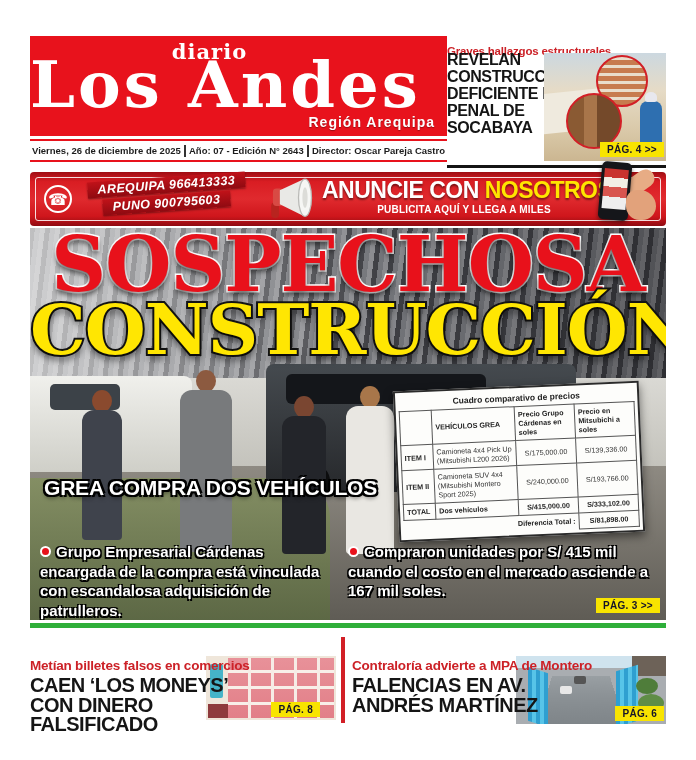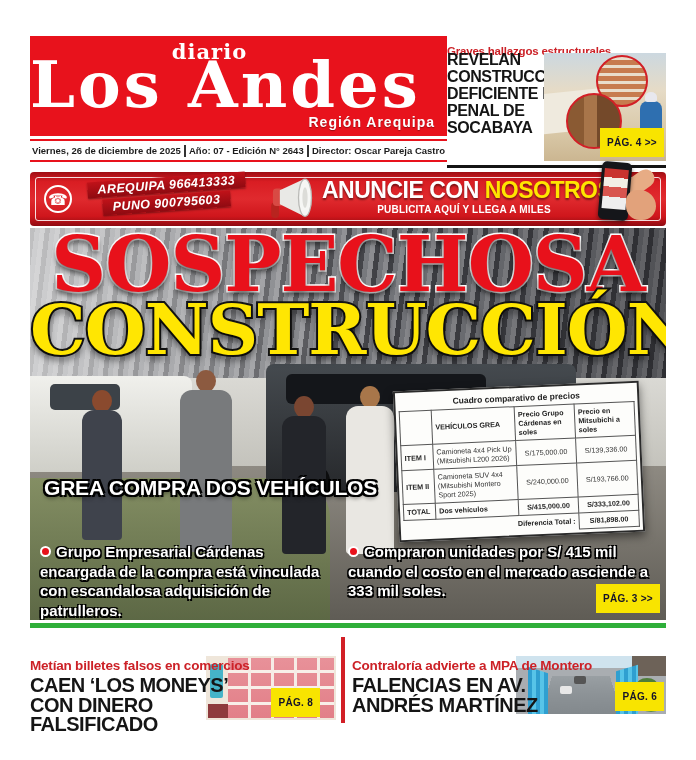--- a/index.html
+++ b/index.html
@@ -36,21 +36,21 @@
     border-radius:8px 8px 3px 3px; background:#2e6fb0; }
   .tr-photo .worker::before { content:""; position:absolute; left:5px; top:-9px; width:12px; height:10px;
     border-radius:50% 50% 20% 20%; background:#e8e8ee; }
   .tr-circle { position:absolute; border-radius:50%; border:2.5px solid #d21f26; overflow:hidden; }
   .tr-circle.c1 { left:52px; top:2px; width:52px; height:52px;
     background:repeating-linear-gradient(0deg,#c77b4e 0 5px,#e9ddcb 5px 8px); }
   .tr-circle.c2 { left:22px; top:40px; width:56px; height:56px;
     background:linear-gradient(90deg,#8a5a33 0 30%,#a8754a 30% 55%,#74492a 55% 100%); }
 
   .pag-badge { display:inline-block; background:#f8e400; color:#14132a; font-weight:900;
-    font-size:10px; padding:9px 7px; letter-spacing:0.3px; white-space:nowrap; }
+    font-size:10px; padding:2px 7px; letter-spacing:0.3px; white-space:nowrap; }
   .tr-photo .pag-badge { position:absolute; right:2px; bottom:4px; }
   .tr-rule { position:absolute; left:447px; top:165px; width:219px; height:3px; background:#141414; }
 
   
   .banner { position:absolute; left:30px; top:172px; width:636px; height:54px; border-radius:4px;
     background:linear-gradient(180deg,#9f0d13 0%,#d91d23 18%,#e02a2e 50%,#cf161c 82%,#8f0a11 100%); }
   .banner .inner-frame { position:absolute; inset:5px; border:1.5px solid rgba(255,255,255,.85); border-radius:3px; }
   .banner .phone-circle { position:absolute; left:14px; top:13px; width:28px; height:28px;
     border:2px solid #fff; border-radius:50%; color:#fff; font-size:16px; line-height:25px;
     text-align:center; }
@@ -154,21 +154,21 @@
   .b-photo { position:absolute; top:22px; overflow:hidden; z-index:1; }
   .bills-photo { right:0; width:130px; height:64px; background:#efe6da; }
   .bills-photo .bills { position:absolute; left:22px; top:2px; right:2px; bottom:2px;
     background:
       repeating-linear-gradient(90deg, rgba(244,236,230,0) 0 20px, #f6ece6 20px 23px),
       repeating-linear-gradient(0deg, rgba(244,236,230,0) 0 13px, #f8efe9 13px 16px),
       linear-gradient(180deg,#e89199,#e27f88); }
   .bills-photo .teal { position:absolute; left:4px; top:8px; width:13px; height:34px; background:#45b4c8; border-radius:2px; }
   .bills-photo .box { position:absolute; left:2px; bottom:2px; width:20px; height:14px; background:#8e3a3c; }
   .bills-photo .pag-badge { position:absolute; right:16px; bottom:3px; z-index:4; }
-  .avenue-photo { right:0; width:150px; height:58px; background:linear-gradient(180deg,#cfe3ee 0 12px,#a9adb1 12px 100%); }
+  .avenue-photo { right:0; width:150px; height:68px; background:linear-gradient(180deg,#cfe3ee 0 12px,#a9adb1 12px 100%); }
   .avenue-photo .road { position:absolute; left:30px; top:12px; width:70px; height:56px;
     background:linear-gradient(180deg,#9aa0a4,#7e8488); transform:perspective(60px) rotateX(28deg); }
   .avenue-photo .fence-l { position:absolute; left:12px; top:14px; width:20px; height:54px; transform:skewY(18deg);
     background:repeating-linear-gradient(90deg,#2f9fd0 0 4px,#57c4e8 4px 8px); }
   .avenue-photo .fence-r { position:absolute; right:28px; top:12px; width:22px; height:56px; transform:skewY(-16deg);
     background:repeating-linear-gradient(90deg,#2f9fd0 0 4px,#57c4e8 4px 8px); }
   .avenue-photo .tree { position:absolute; width:22px; height:16px; border-radius:50%; background:#4f7d3a; }
   .avenue-photo .t1 { right:8px; top:22px; } .avenue-photo .t2 { right:2px; top:38px; width:26px; height:18px; background:#5f8d46; }
   .avenue-photo .car { position:absolute; width:12px; height:8px; border-radius:2px; background:#e8e8e8; }
   .avenue-photo .c1 { left:44px; top:30px; } .avenue-photo .c2 { left:58px; top:20px; background:#555; }
@@ -302,21 +302,21 @@
         </tr>
       </tbody>
         </table>
     </div>
 
     <div class="hero-caption">
       <div>GREA COMPRA DOS VEHÍCULOS</div>
     </div>
 
     <div class="hero-bullet hb-left"><span class="dot"></span><span>Grupo Empresarial Cárdenas encargada de la compra está vinculada con escandalosa adquisición de patrulleros.</span></div>
-    <div class="hero-bullet hb-right"><span class="dot"></span><span>Compraron unidades por S/ 415 mil cuando el costo en el mercado asciende a 333 mil soles.</span></div>
+    <div class="hero-bullet hb-right"><span class="dot"></span><span>Compraron unidades por S/ 415 mil cuando el costo en el mercado asciende a 167 mil soles.</span></div>
 
     <span class="pag-badge">PÁG. 3 &gt;&gt;</span>
   </div>
 
   <div class="green-rule"></div>
   <div class="red-divider"></div>
 
   <div class="bottom-article ba-left">
     <div class="kicker">Metían billetes falsos en comercios</div>
     <div class="headline">CAEN ‘LOS MONEYS’ CON DINERO FALSIFICADO</div>

